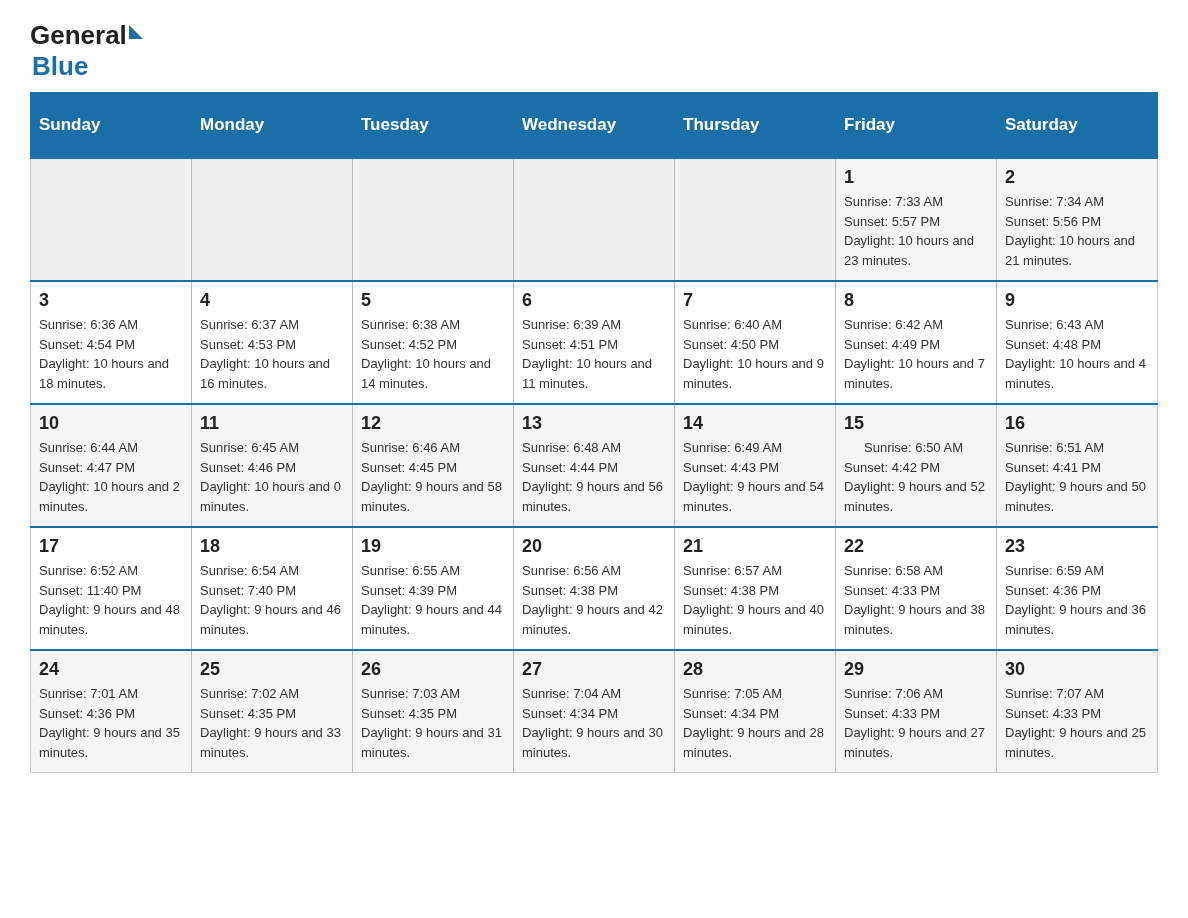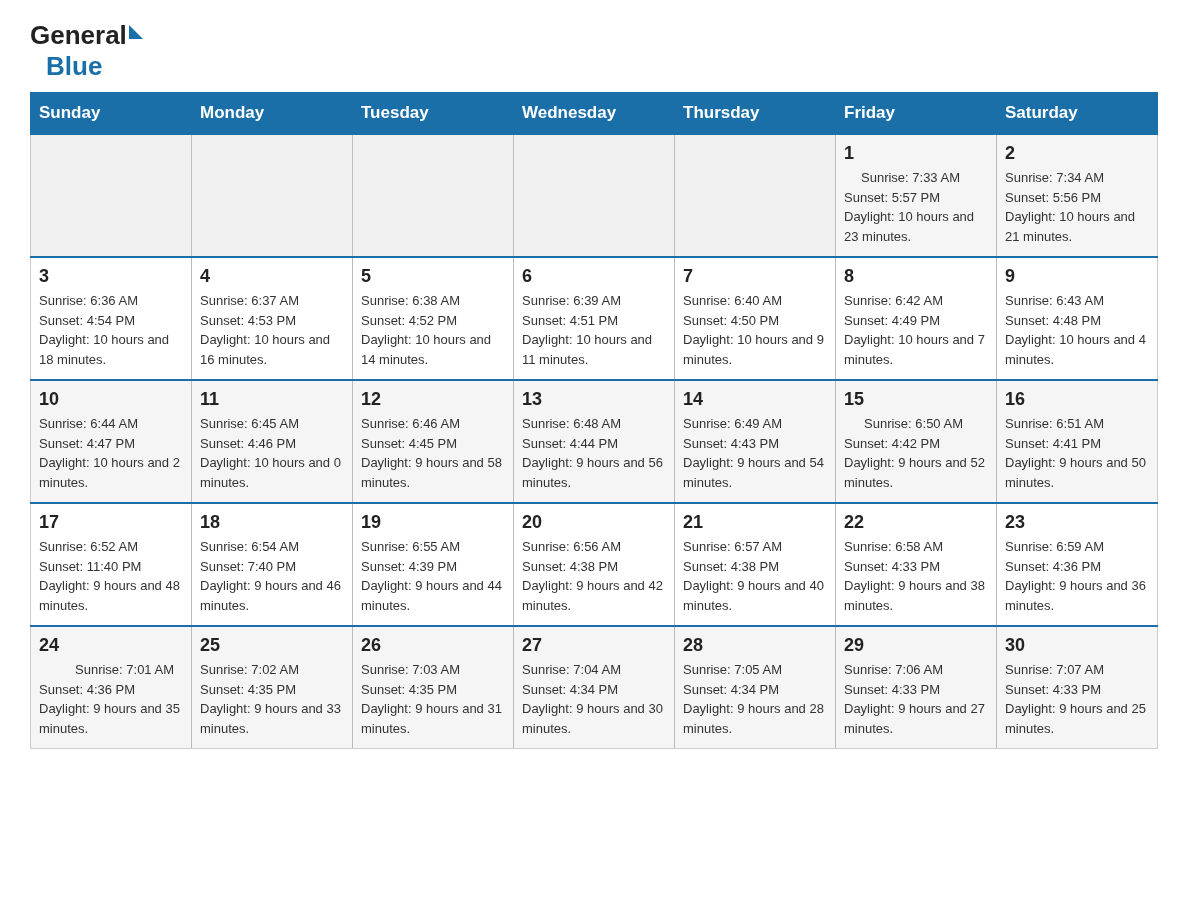--- a/index.html
+++ b/index.html
@@ -57,21 +57,21 @@
     #calendar {
       width: 100%;
       border-collapse: collapse;
       margin-top: 10px;
     }
     #calendar th {
       background-color: #1a6fa8;
       color: #fff;
       font-size: 17px;
       font-weight: bold;
-      padding: 10px 8px;
+      padding: 22px 8px;
       text-align: left;
       border: 1px solid #1a6fa8;
     }
     #calendar td {
       vertical-align: top;
       padding: 8px 8px 10px 8px;
       border: 1px solid #ccc;
       width: calc(100% / 7);
       min-height: 110px;
       background: #fff;
@@ -110,21 +110,21 @@
       flex-direction: column;
       align-items: flex-start;
     }
     .logo-line1 {
       display: flex;
       align-items: center;
     }
     .logo-line2 {
       display: flex;
       align-items: center;
-      margin-left: 16px;
+      margin-left: 2px;
       justify-content: center;
     }
   </style>
 </head>
 <body>
 
 <div id="header">
   <div class="logo-wrapper">
     <div class="logo-line1">
       <span class="logo-text-general">General</span>
@@ -148,21 +148,21 @@
         <th>Saturday</th>
       </tr>
   </thead>
   <tbody id="calendar-body">
   <tr>
         <td class="empty-cell"></td>
         <td class="empty-cell"></td>
         <td class="empty-cell"></td>
         <td class="empty-cell"></td>
         <td class="empty-cell"></td>
-        <td><span class="day-number">1</span><span class="day-info" style="white-space: pre-line; margin-left: 17px;">Sunrise: 7:33 AM
+        <td><span class="day-number">1</span><span class="day-info" style="white-space: pre-line;">Sunrise: 7:33 AM
 Sunset: 5:57 PM
 Daylight: 10 hours and 23 minutes.</span></td>
         <td><span class="day-number">2</span><span class="day-info" style="white-space: pre-line;">Sunrise: 7:34 AM
 Sunset: 5:56 PM
 Daylight: 10 hours and 21 minutes.</span></td>
       </tr>
       <tr>
         <td><span class="day-number">3</span><span class="day-info" style="white-space: pre-line;">Sunrise: 6:36 AM
 Sunset: 4:54 PM
 Daylight: 10 hours and 18 minutes.</span></td>
@@ -225,21 +225,21 @@
 Sunset: 4:38 PM
 Daylight: 9 hours and 40 minutes.</span></td>
         <td><span class="day-number">22</span><span class="day-info" style="white-space: pre-line;">Sunrise: 6:58 AM
 Sunset: 4:33 PM
 Daylight: 9 hours and 38 minutes.</span></td>
         <td><span class="day-number">23</span><span class="day-info" style="white-space: pre-line;">Sunrise: 6:59 AM
 Sunset: 4:36 PM
 Daylight: 9 hours and 36 minutes.</span></td>
       </tr>
       <tr>
-        <td><span class="day-number">24</span><span class="day-info" style="white-space: pre-line; margin-left: 36px;">Sunrise: 7:01 AM
+        <td><span class="day-number">24</span><span class="day-info" style="white-space: pre-line;">Sunrise: 7:01 AM
 Sunset: 4:36 PM
 Daylight: 9 hours and 35 minutes.</span></td>
         <td><span class="day-number">25</span><span class="day-info" style="white-space: pre-line;">Sunrise: 7:02 AM
 Sunset: 4:35 PM
 Daylight: 9 hours and 33 minutes.</span></td>
         <td><span class="day-number">26</span><span class="day-info" style="white-space: pre-line;">Sunrise: 7:03 AM
 Sunset: 4:35 PM
 Daylight: 9 hours and 31 minutes.</span></td>
         <td><span class="day-number">27</span><span class="day-info" style="white-space: pre-line;">Sunrise: 7:04 AM
 Sunset: 4:34 PM

